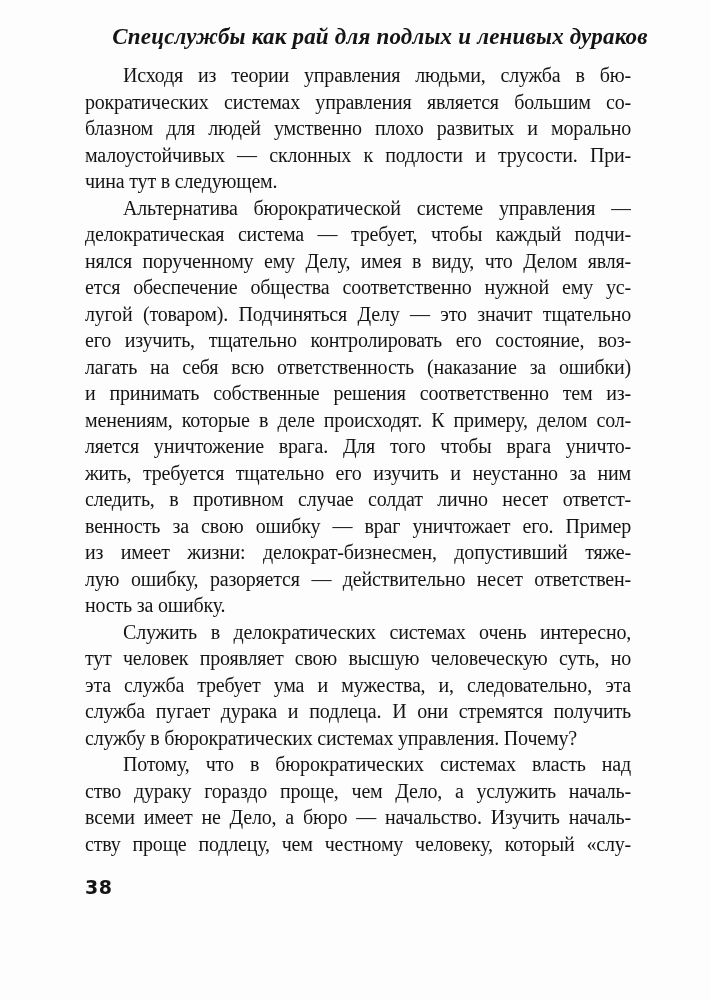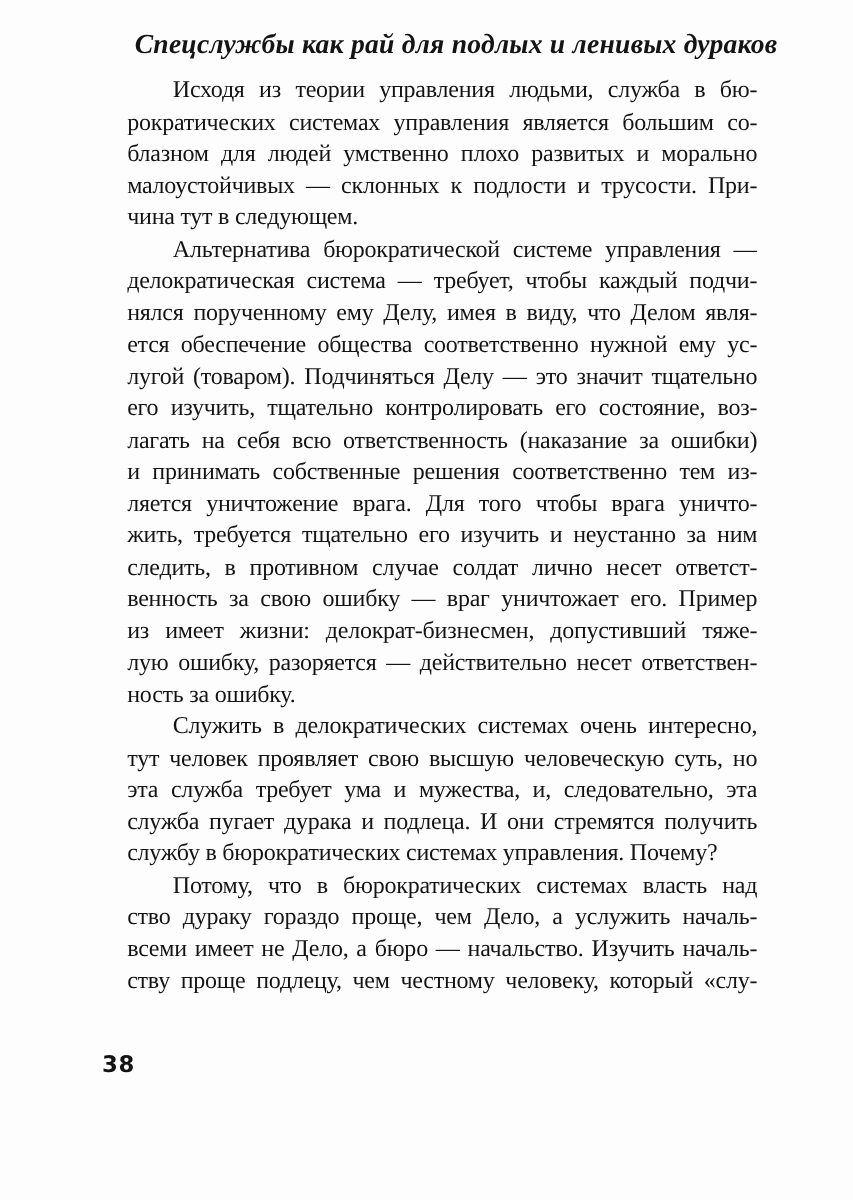--- a/index.html
+++ b/index.html
@@ -34,21 +34,20 @@
     font-size: 20px;
     line-height: 26.5px;
     letter-spacing: -0.2px;
   }
 
   .line {
     text-align: justify;
     text-align-last: justify;
     height: 26.5px;
     overflow: hidden;
-    margin-left: 21px;
   }
   
   .para .line:last-child { text-align-last: left; }
   
   .para:last-child .line:last-child { text-align-last: justify; }
   .line.first { padding-left: 38px; }
 
   .page-number {
     position: absolute;
     top: 876px;
@@ -78,20 +77,21 @@
 
       <div class="para">
         <div class="line first">Альтернатива бюрократической системе управления —</div>
         <div class="line">делократическая система — требует, чтобы каждый подчи-</div>
         <div class="line">нялся порученному ему Делу, имея в виду, что Делом явля-</div>
         <div class="line">ется обеспечение общества соответственно нужной ему ус-</div>
         <div class="line">лугой (товаром). Подчиняться Делу — это значит тщательно</div>
         <div class="line">его изучить, тщательно контролировать его состояние, воз-</div>
         <div class="line">лагать на себя всю ответственность (наказание за ошибки)</div>
         <div class="line">и принимать собственные решения соответственно тем из-</div>
+        <div class="line">менениям, которые в деле происходят. К примеру, делом сол-</div>
         <div class="line">ляется уничтожение врага. Для того чтобы врага уничто-</div>
         <div class="line">жить, требуется тщательно его изучить и неустанно за ним</div>
         <div class="line">следить, в противном случае солдат лично несет ответст-</div>
         <div class="line">венность за свою ошибку — враг уничтожает его. Пример</div>
         <div class="line">из имеет жизни: делократ-бизнесмен, допустивший тяже-</div>
         <div class="line">лую ошибку, разоряется — действительно несет ответствен-</div>
         <div class="line">ность за ошибку.</div>
       </div>
 
       <div class="para">

